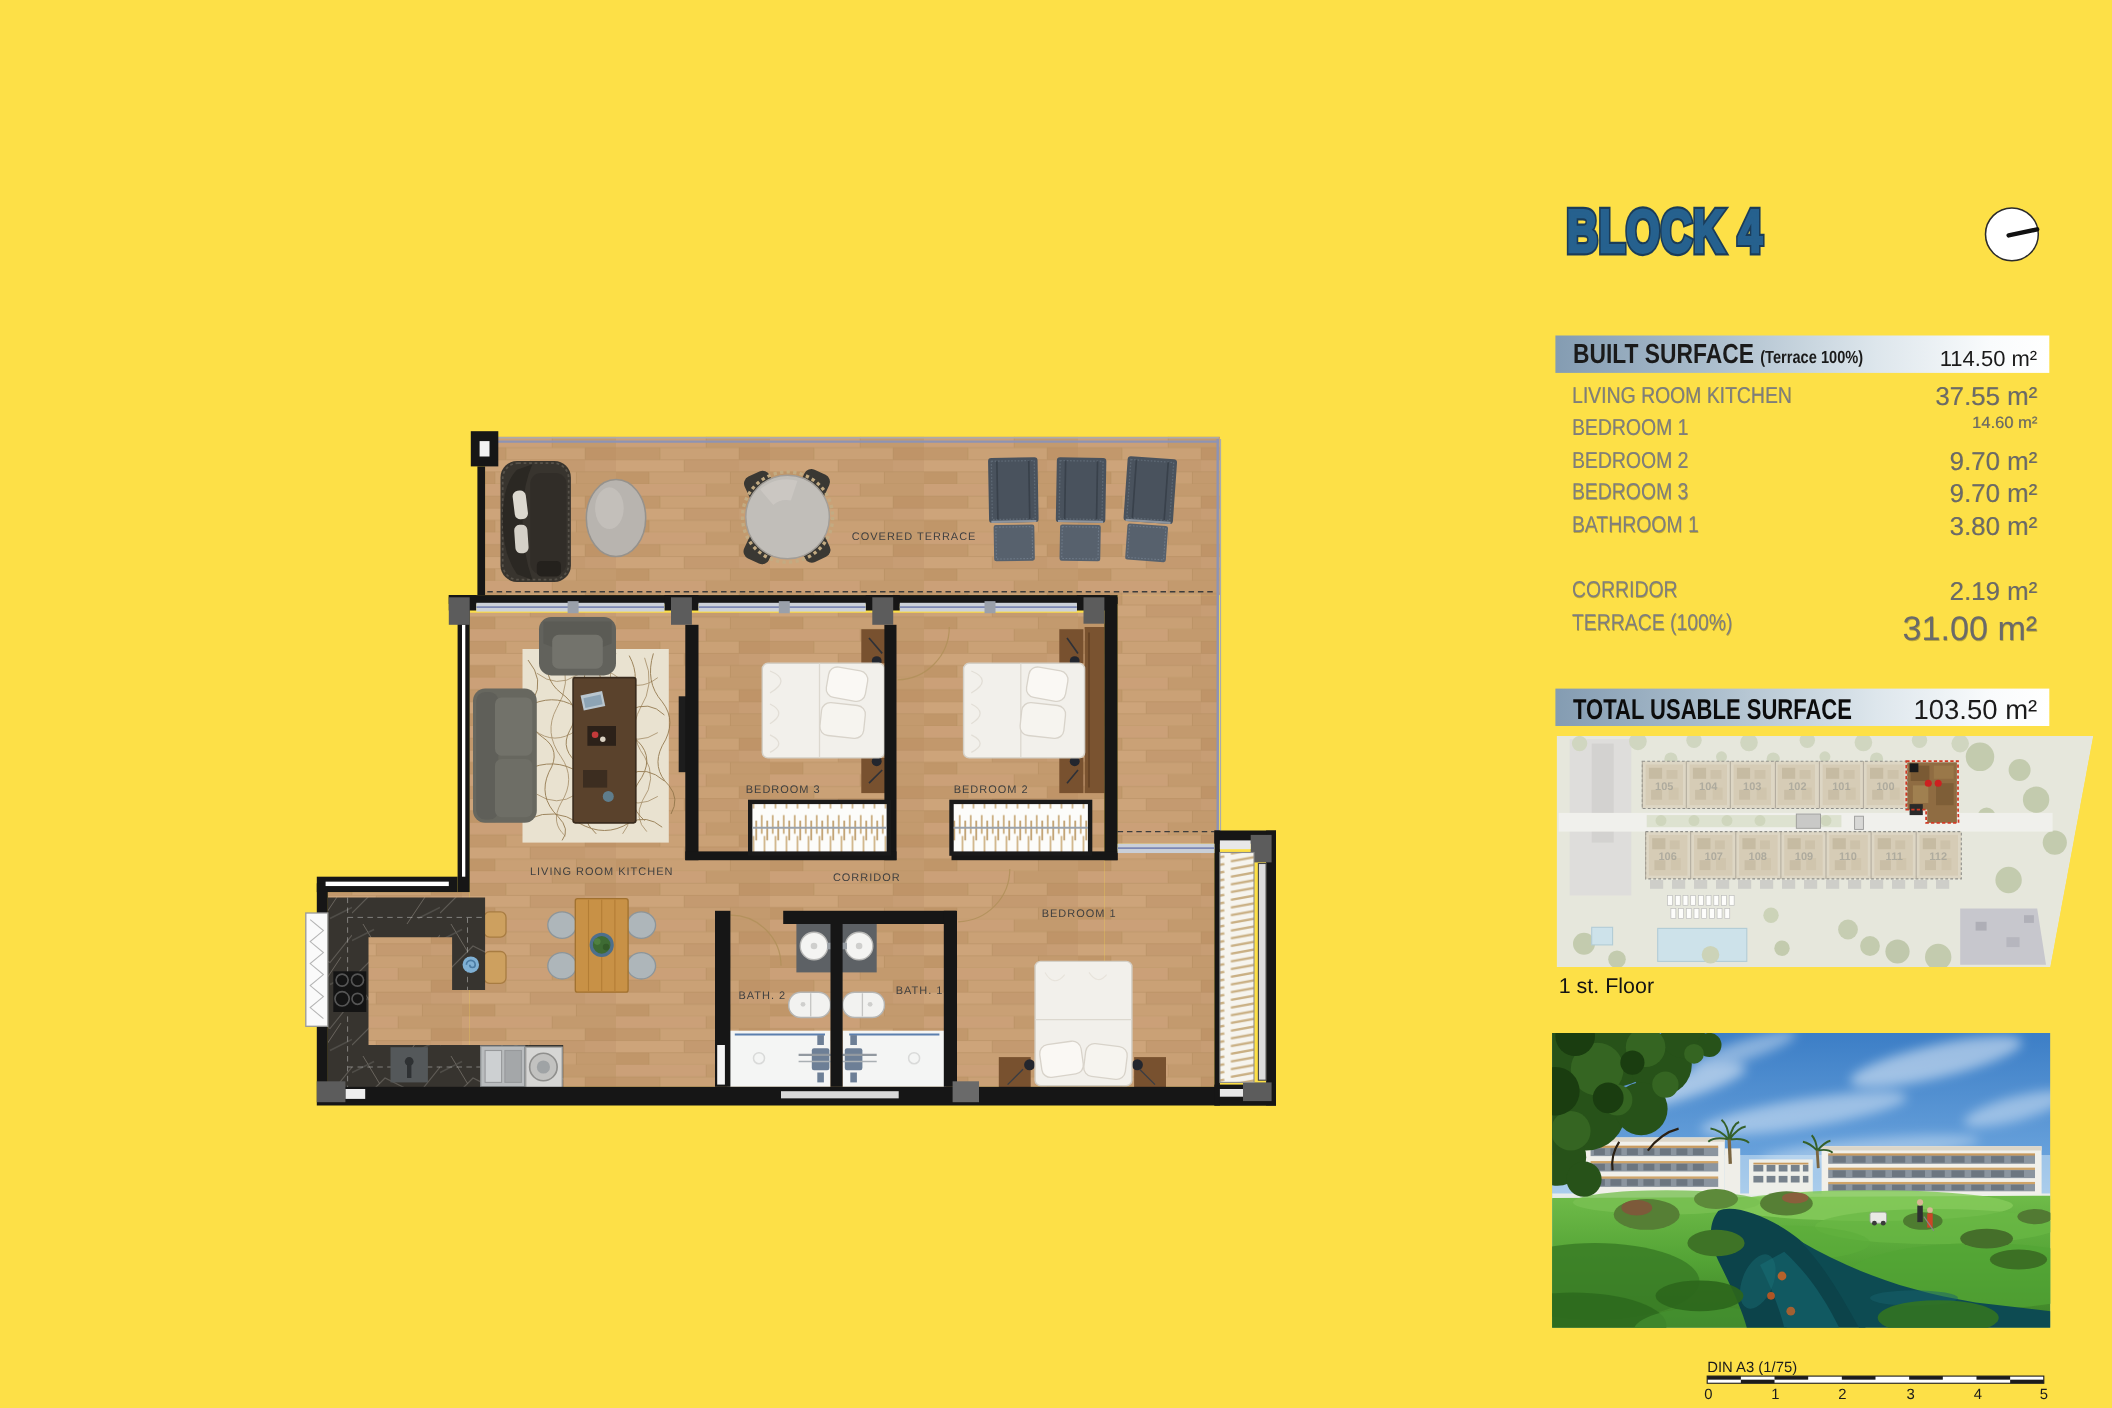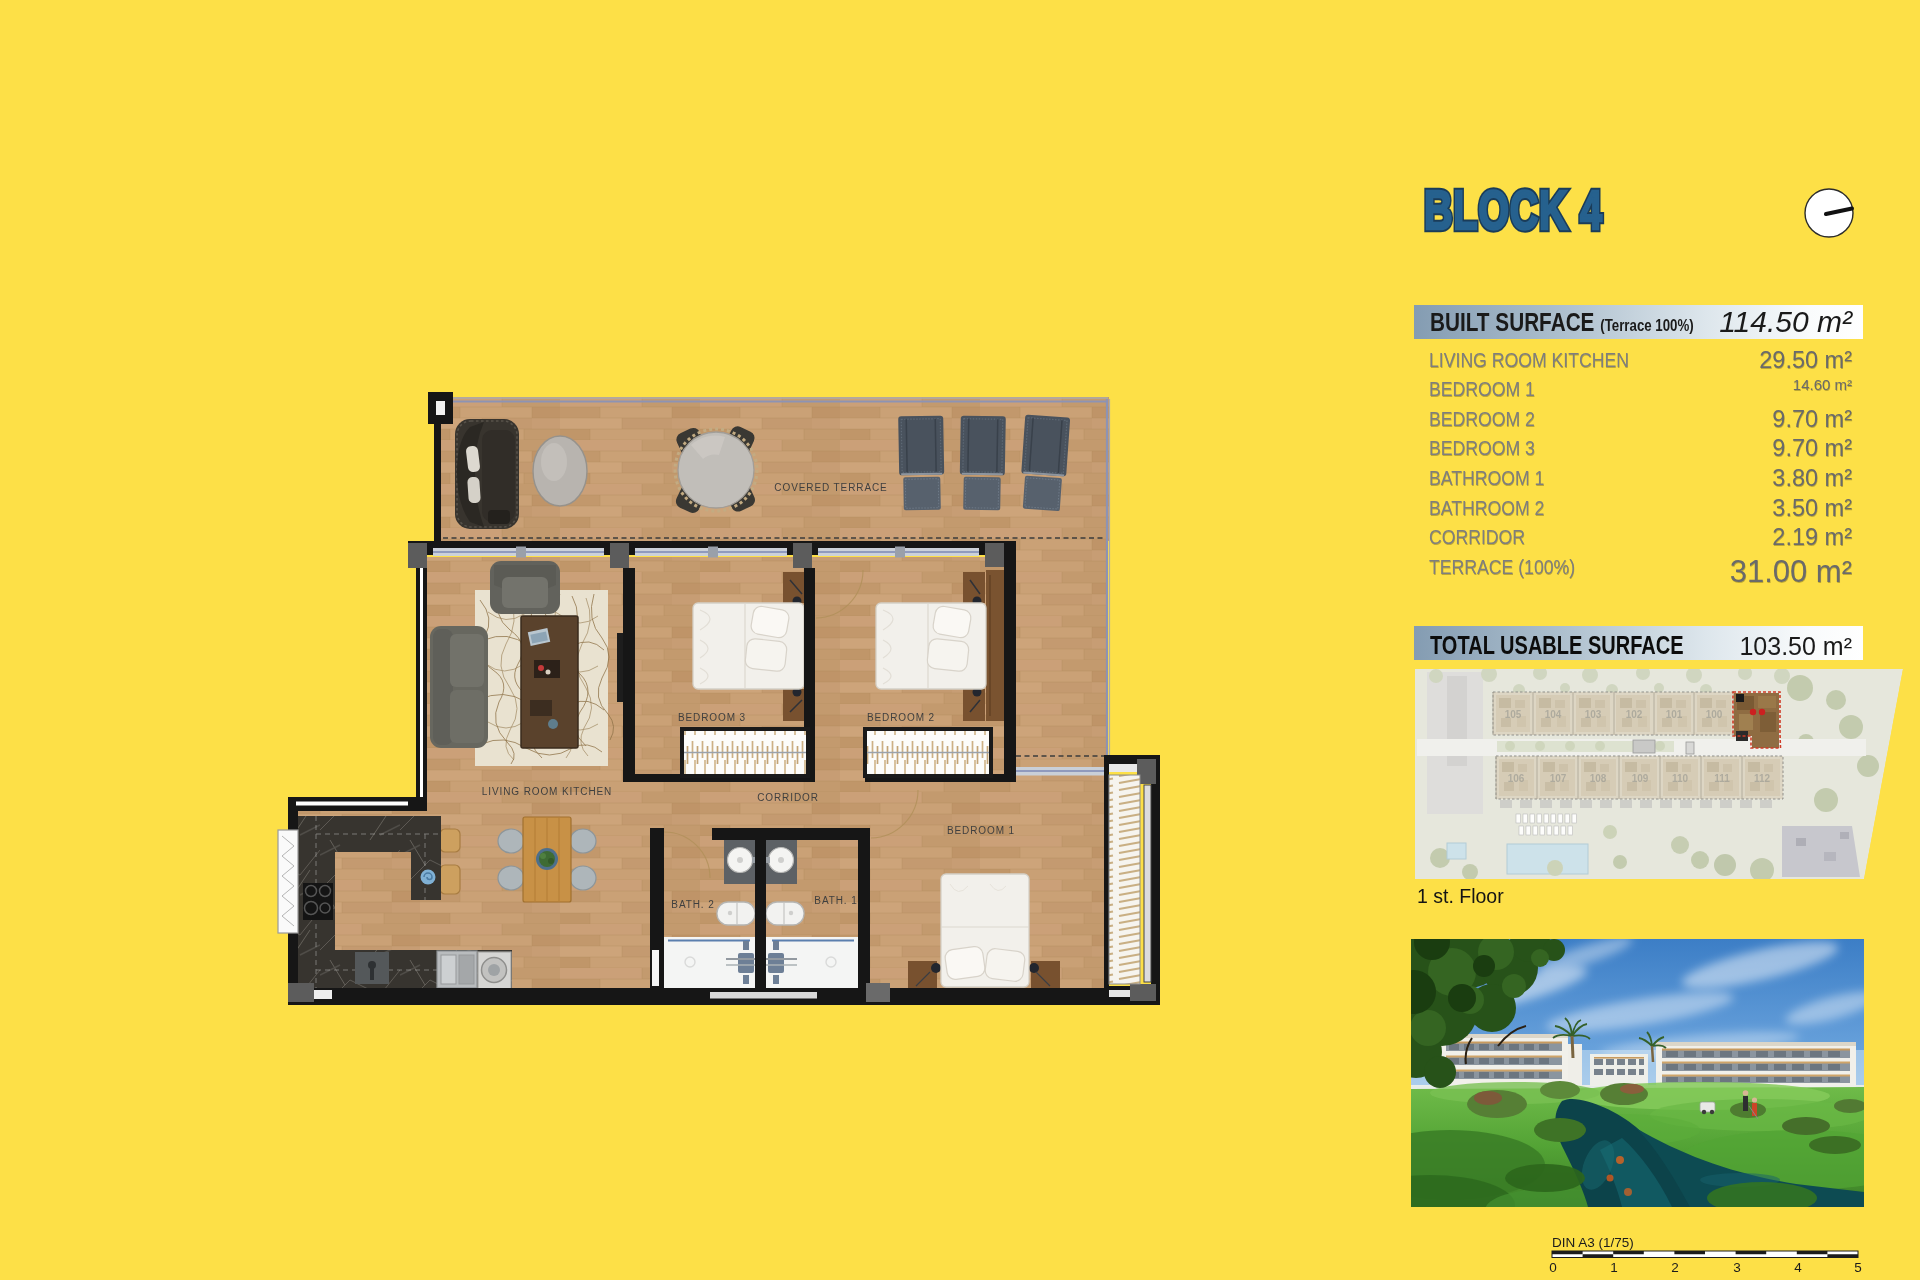--- a/index.html
+++ b/index.html
@@ -11,50 +11,46 @@
 <div id="page">
 
 <div class="abs" style="left:1424px;top:183px;width:400px;height:70px;">
 <span class="abs" style="left:0;top:0;font-size:55px;font-weight:bold;color:#1a3c59;-webkit-text-stroke:6.5px #1a3c59;letter-spacing:1px;transform:scaleX(0.72);transform-origin:left top;line-height:1;white-space:nowrap;">BLOCK 4</span>
 <span class="abs" style="left:0;top:0;font-size:55px;font-weight:bold;color:#26618e;-webkit-text-stroke:2.5px #26618e;letter-spacing:1px;transform:scaleX(0.72);transform-origin:left top;line-height:1;white-space:nowrap;">BLOCK 4</span>
 </div>
 
 
 <div class="bar" style="top:305px;">
   <span class="abs sx" style="left:16px;top:3px;font-size:25px;font-weight:bold;color:#1a1a1a;transform:scaleX(0.83);white-space:nowrap;">BUILT SURFACE <span style="font-size:16px;font-weight:bold;">(Terrace 100%)</span></span>
-  <span class="abs" style="right:11px;top:0;font-size:30px;color:#1a1a1a;font-style:italic;">114.50 m²</span>
+  <span class="abs" style="right:11px;top:11px;font-size:20px;color:#1a1a1a;">114.50 m²</span>
 </div>
 
 <div class="bar" style="top:592px;margin-top:34px;">
   <span class="abs sx" style="left:16px;top:4px;font-size:26px;font-weight:bold;color:#0c0c0c;transform:scaleX(0.77);white-space:nowrap;">TOTAL USABLE SURFACE</span>
   <span class="abs" style="right:11px;top:6px;font-size:25px;color:#1a1a1a;">103.50 m²</span>
 </div>
 <div class="abs" style="left:1414px;top:345.5px;width:449px;height:29.6px;">
   <span class="abs sx" style="left:15px;top:2px;font-size:21px;color:#7e7e7e;transform:scaleX(0.84);white-space:nowrap;text-shadow:0.5px 0.5px 0.5px rgba(0,0,0,0.25);">LIVING ROOM KITCHEN</span>
-  <span class="abs" style="right:11px;top:1px;font-size:23.5px;color:#6a6a6a;text-shadow:0.5px 0.5px 0.5px rgba(0,0,0,0.25);">29.50 m²</span>
+  <span class="abs" style="right:11px;top:1px;font-size:23.5px;color:#6a6a6a;text-shadow:0.5px 0.5px 0.5px rgba(0,0,0,0.25);">37.55 m²</span>
 </div>
 <div class="abs" style="left:1414px;top:375.2px;width:449px;height:29.6px;">
   <span class="abs sx" style="left:15px;top:2px;font-size:21px;color:#7e7e7e;transform:scaleX(0.84);white-space:nowrap;text-shadow:0.5px 0.5px 0.5px rgba(0,0,0,0.25);">BEDROOM 1</span>
   <span class="abs" style="right:11px;top:1px;font-size:15px;color:#6a6a6a;text-shadow:0.5px 0.5px 0.5px rgba(0,0,0,0.25);">14.60 m²</span>
 </div>
 <div class="abs" style="left:1414px;top:404.8px;width:449px;height:29.6px;">
   <span class="abs sx" style="left:15px;top:2px;font-size:21px;color:#7e7e7e;transform:scaleX(0.84);white-space:nowrap;text-shadow:0.5px 0.5px 0.5px rgba(0,0,0,0.25);">BEDROOM 2</span>
   <span class="abs" style="right:11px;top:1px;font-size:23.5px;color:#6a6a6a;text-shadow:0.5px 0.5px 0.5px rgba(0,0,0,0.25);">9.70 m²</span>
 </div>
 <div class="abs" style="left:1414px;top:434.4px;width:449px;height:29.6px;">
   <span class="abs sx" style="left:15px;top:2px;font-size:21px;color:#7e7e7e;transform:scaleX(0.84);white-space:nowrap;text-shadow:0.5px 0.5px 0.5px rgba(0,0,0,0.25);">BEDROOM 3</span>
   <span class="abs" style="right:11px;top:1px;font-size:23.5px;color:#6a6a6a;text-shadow:0.5px 0.5px 0.5px rgba(0,0,0,0.25);">9.70 m²</span>
 </div>
 <div class="abs" style="left:1414px;top:464.0px;width:449px;height:29.6px;">
   <span class="abs sx" style="left:15px;top:2px;font-size:21px;color:#7e7e7e;transform:scaleX(0.84);white-space:nowrap;text-shadow:0.5px 0.5px 0.5px rgba(0,0,0,0.25);">BATHROOM 1</span>
   <span class="abs" style="right:11px;top:1px;font-size:23.5px;color:#6a6a6a;text-shadow:0.5px 0.5px 0.5px rgba(0,0,0,0.25);">3.80 m²</span>
-</div>
-<div class="abs" style="left:1414px;top:493.6px;width:449px;height:29.6px;">
-  <span class="abs sx" style="left:15px;top:2px;font-size:21px;color:#7e7e7e;transform:scaleX(0.84);white-space:nowrap;text-shadow:0.5px 0.5px 0.5px rgba(0,0,0,0.25);">BATHROOM 2</span>
-  <span class="abs" style="right:11px;top:1px;font-size:23.5px;color:#6a6a6a;text-shadow:0.5px 0.5px 0.5px rgba(0,0,0,0.25);">3.50 m²</span>
 </div>
 <div class="abs" style="left:1414px;top:523.2px;width:449px;height:29.6px;">
   <span class="abs sx" style="left:15px;top:2px;font-size:21px;color:#7e7e7e;transform:scaleX(0.84);white-space:nowrap;text-shadow:0.5px 0.5px 0.5px rgba(0,0,0,0.25);">CORRIDOR</span>
   <span class="abs" style="right:11px;top:1px;font-size:23.5px;color:#6a6a6a;text-shadow:0.5px 0.5px 0.5px rgba(0,0,0,0.25);">2.19 m²</span>
 </div>
 <div class="abs" style="left:1414px;top:552.8px;width:449px;height:29.6px;">
   <span class="abs sx" style="left:15px;top:2px;font-size:21px;color:#7e7e7e;transform:scaleX(0.84);white-space:nowrap;text-shadow:0.5px 0.5px 0.5px rgba(0,0,0,0.25);">TERRACE (100%)</span>
   <span class="abs" style="right:11px;top:1px;font-size:31px;color:#6a6a6a;text-shadow:0.5px 0.5px 0.5px rgba(0,0,0,0.25);">31.00 m²</span>
 </div>
 

